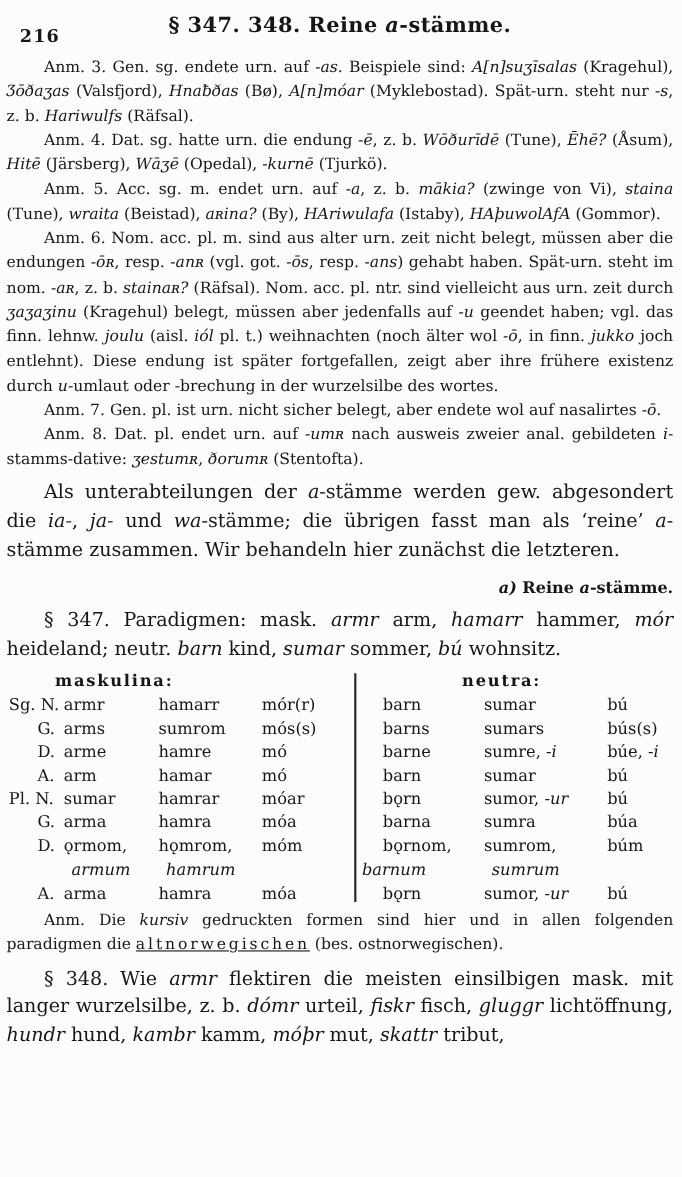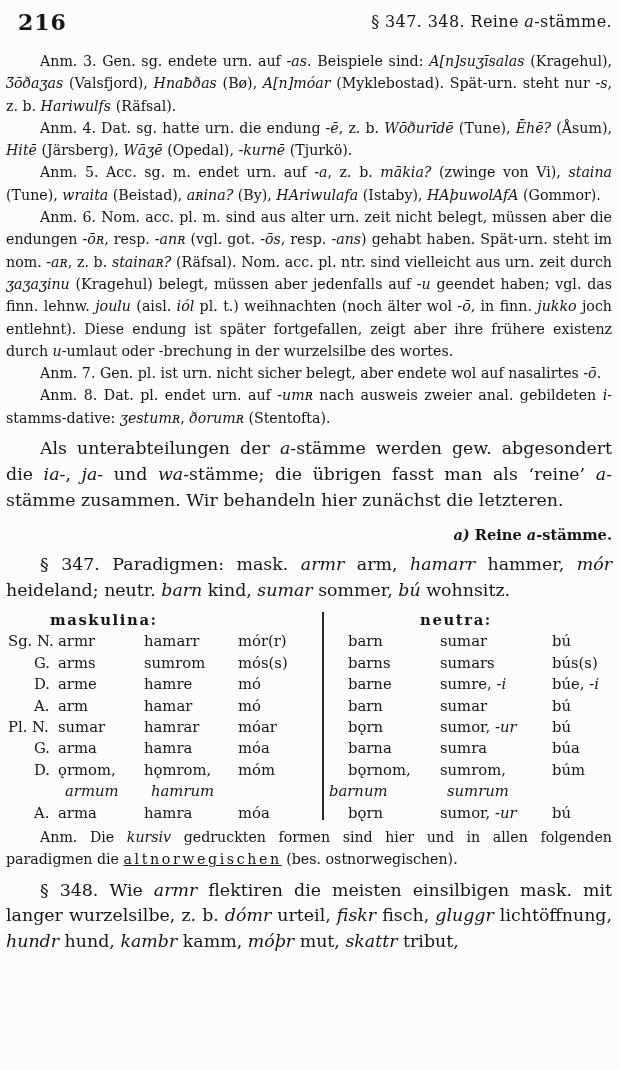--- a/index.html
+++ b/index.html
@@ -4,22 +4,22 @@
 <style>
   html, body { margin: 0; padding: 0; }
   body {
     width: 620px; height: 1070px; overflow: hidden;
     background: #fcfcfa; color: #161616;
     font-family: "DejaVu Serif", "Liberation Serif", serif;
   }
   .page { padding: 8px 8px 0 6px; }
 
   .hdr { position: relative; height: 36px; margin-bottom: 6px; }
-  .pagenum { position: absolute; left: 12px; top: 1px; font-size: 22px; font-weight: 700; letter-spacing: 1px; }
-  .runhead { display: block; text-align: right; font-size: 16px; padding-top: 4px; letter-spacing: 0.4px; }
+  .pagenum { position: absolute; left: 12px; top: 15px; font-size: 16px; font-weight: 700; letter-spacing: 1px; }
+  .runhead { display: block; text-align: center; font-size: 19px; padding-top: 4px; letter-spacing: 0.4px; font-weight: bold; }
 
   p { margin: 0; text-align: justify; text-indent: 34px; }
   p.small { font-size: 14.2px; line-height: 22.3px; }
   p.large { font-size: 17.4px; line-height: 25.8px; }
   p.gap-top { margin-top: 7px; }
 
   h3.shead { margin: 13px 0 9px; text-align: right; font-size: 14.6px; font-weight: 700; text-indent: 0; }
 
   .it { font-style: italic; }
   .sp { letter-spacing: 2.6px; text-decoration: underline; }

